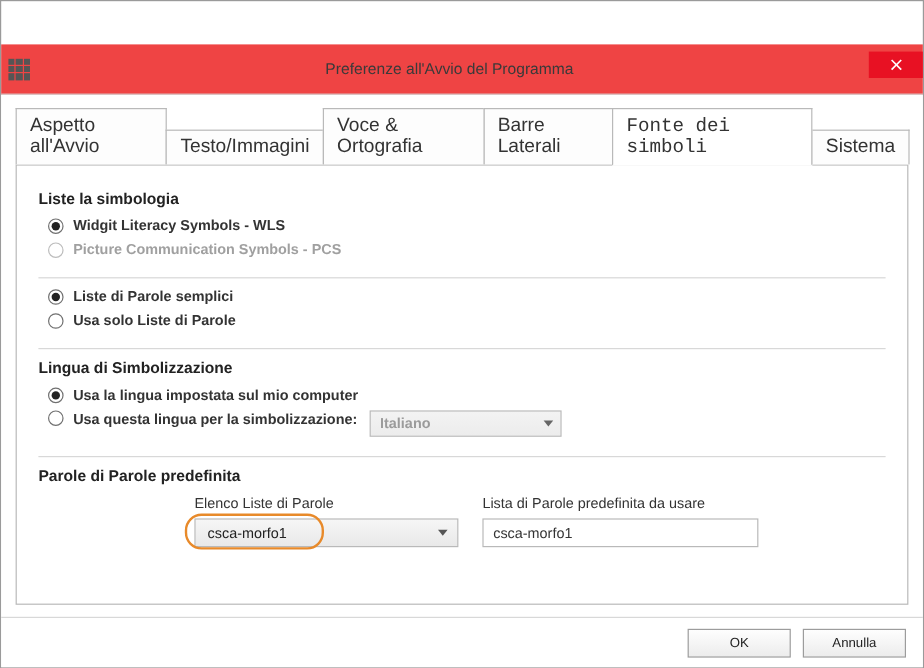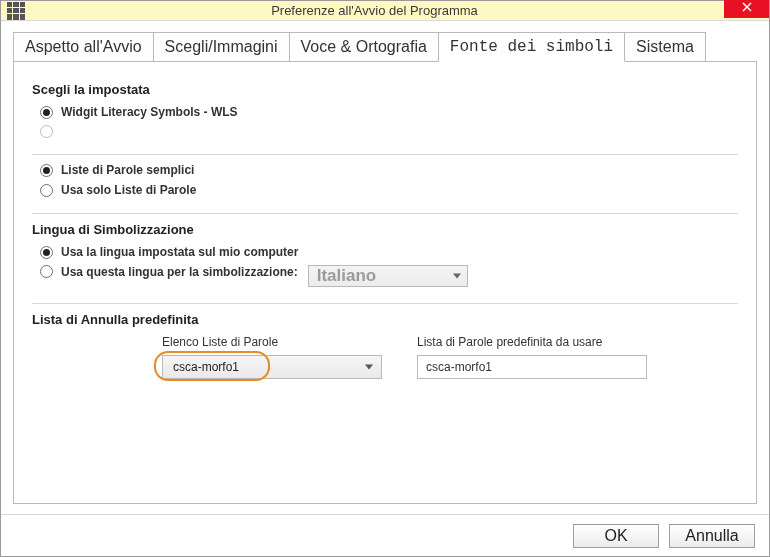--- a/index.html
+++ b/index.html
@@ -10,25 +10,26 @@
     background: #fff;
   }
   .window {
     width: 770px; height: 557px;
     border: 1px solid #9a9a9a;
     background: #fff;
     display: flex; flex-direction: column;
     position: relative;
   }
   .titlebar {
-    height: 20px;
-    background: #fef9c3;
+    height: 42px;
+    background: #ef4444;
     border-bottom: 1px solid #d8d8d8;
     display: flex; align-items: center;
     position: relative;
+    margin-top: 36px;
   }
   .titlebar .appicon {
     width: 18px; height: 18px;
     margin-left: 6px;
     display: grid;
     grid-template-columns: repeat(3, 1fr);
     grid-template-rows: repeat(3, 1fr);
     gap: 1px;
   }
   .titlebar .appicon div {
@@ -131,37 +132,37 @@
   }
   .lang-row .label { color: #333; margin-right: 10px; }
   .select {
     height: 22px;
     border: 1px solid #b9b9b9;
     background: linear-gradient(#f6f6f6, #e9e9e9);
     display: flex; align-items: center;
     padding: 0 22px 0 8px;
     position: relative;
     color: #555;
-    font-size: 17px;
+    font-size: 12px;
     min-width: 160px;
   }
   .select.disabled { color: #9b9b9b; background: linear-gradient(#f3f3f3,#ececec); }
   .select .chev {
     position: absolute; right: 6px; top: 50%;
     transform: translateY(-50%);
     width: 0; height: 0;
     border-left: 4px solid transparent;
     border-right: 4px solid transparent;
     border-top: 5px solid #666;
   }
   .wordlist-area {
     display: flex;
     margin-top: 6px;
     padding-left: 130px;
-    gap: 35px;
+    gap: 20px;
   }
   .wl-col { display: flex; flex-direction: column; }
   .wl-label { color: #333; margin-bottom: 6px; font-size: 12px; }
   .wl-select {
     height: 24px;
     border: 1px solid #b9b9b9;
     background: linear-gradient(#f6f6f6, #e9e9e9);
     display: flex; align-items: center;
     padding: 0 26px 0 10px;
     position: relative;
@@ -198,21 +199,21 @@
     padding-right: 14px;
     gap: 10px;
     background: #fff;
   }
   .btn {
     height: 24px; min-width: 86px;
     border: 1px solid #9c9c9c;
     background: linear-gradient(#fefefe, #ececec);
     color: #222;
     display: flex; align-items: center; justify-content: center;
-    font-size: 16px;
+    font-size: 11px;
     cursor: default;
     padding: 0 10px;
   }
 </style>
 </head>
 <body>
 
 <div class="window">
 
   <div class="titlebar">
@@ -233,36 +234,38 @@
         <line x1="1" y1="1" x2="9" y2="9" stroke="#fff" stroke-width="1.4"></line>
         <line x1="9" y1="1" x2="1" y2="9" stroke="#fff" stroke-width="1.4"></line>
       </svg>
     </div>
   </div>
 
   <div class="clientarea">
 
     <div class="tabs">
       <div class="tab">Aspetto all'Avvio</div>
-      <div class="tab">Scegli/Immagini</div>
+      <div class="tab">Testo/Immagini</div>
       <div class="tab">Voce &amp; Ortografia</div>
+      <div class="tab">Barre Laterali</div>
       <div class="tab active">Fonte dei simboli</div>
       <div class="tab">Sistema</div>
     </div>
 
     <div class="tabpanel">
 
       <div class="section">
-        <div class="section-title">Scegli la impostata</div>
+        <div class="section-title">Liste la simbologia</div>
         <div class="radio-row">
           <span class="radio selected"></span>
           <span>Widgit Literacy Symbols - WLS</span>
         </div>
         <div class="radio-row disabled">
           <span class="radio disabled"></span>
+          <span>Picture Communication Symbols - PCS</span>
         </div>
       </div>
 
       <div class="section">
         <div class="radio-row">
           <span class="radio selected"></span>
           <span>Liste di Parole semplici</span>
         </div>
         <div class="radio-row">
           <span class="radio"></span>
@@ -280,21 +283,21 @@
           <span class="radio" style="margin-right:8px;"></span>
           <span class="label">Usa questa lingua per la simbolizzazione:</span>
           <div class="select disabled">
             <span>Italiano</span>
             <span class="chev"></span>
           </div>
         </div>
       </div>
 
       <div class="section last">
-        <div class="section-title">Lista di Annulla predefinita</div>
+        <div class="section-title">Parole di Parole predefinita</div>
         <div class="wordlist-area">
           <div class="wl-col" style="position:relative;">
             <span class="wl-label">Elenco Liste di Parole</span>
             <div class="wl-select">
               <span>csca-morfo1</span>
               <span class="chev"></span>
             </div>
             <div class="highlight-ring" style="left:-8px; top:16px; width:116px; height:30px;"></div>
           </div>
           <div class="wl-col">

